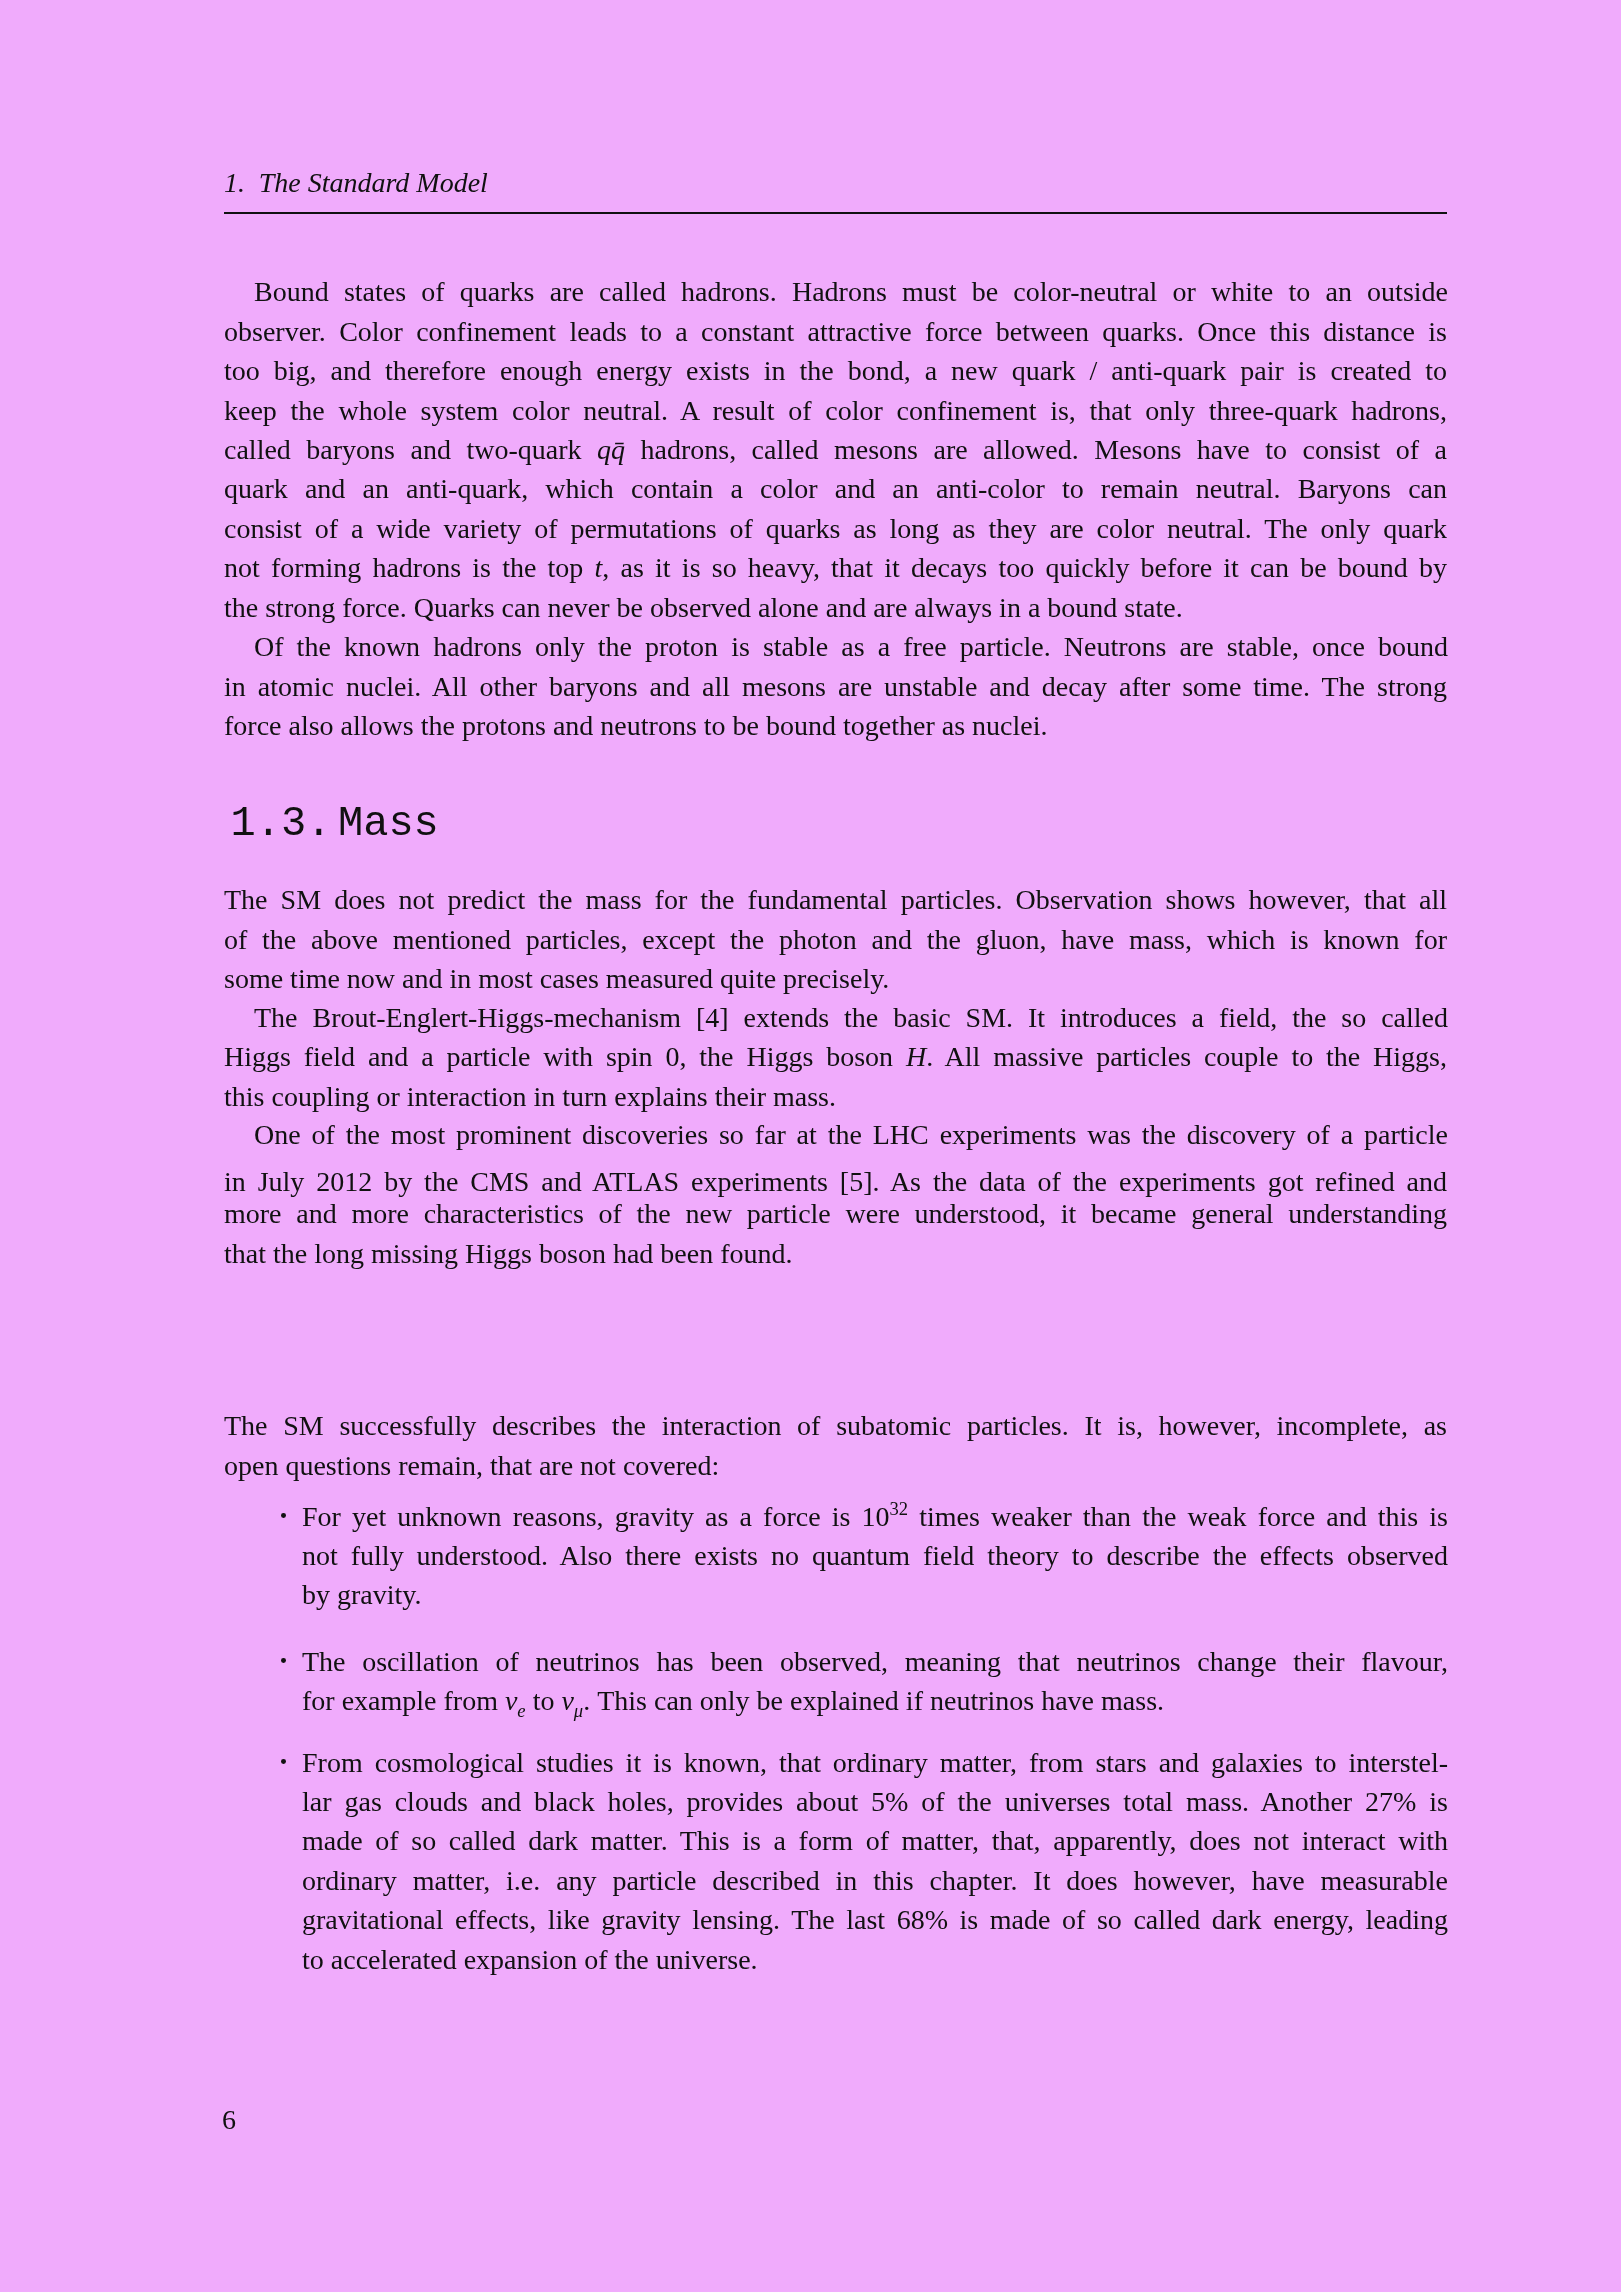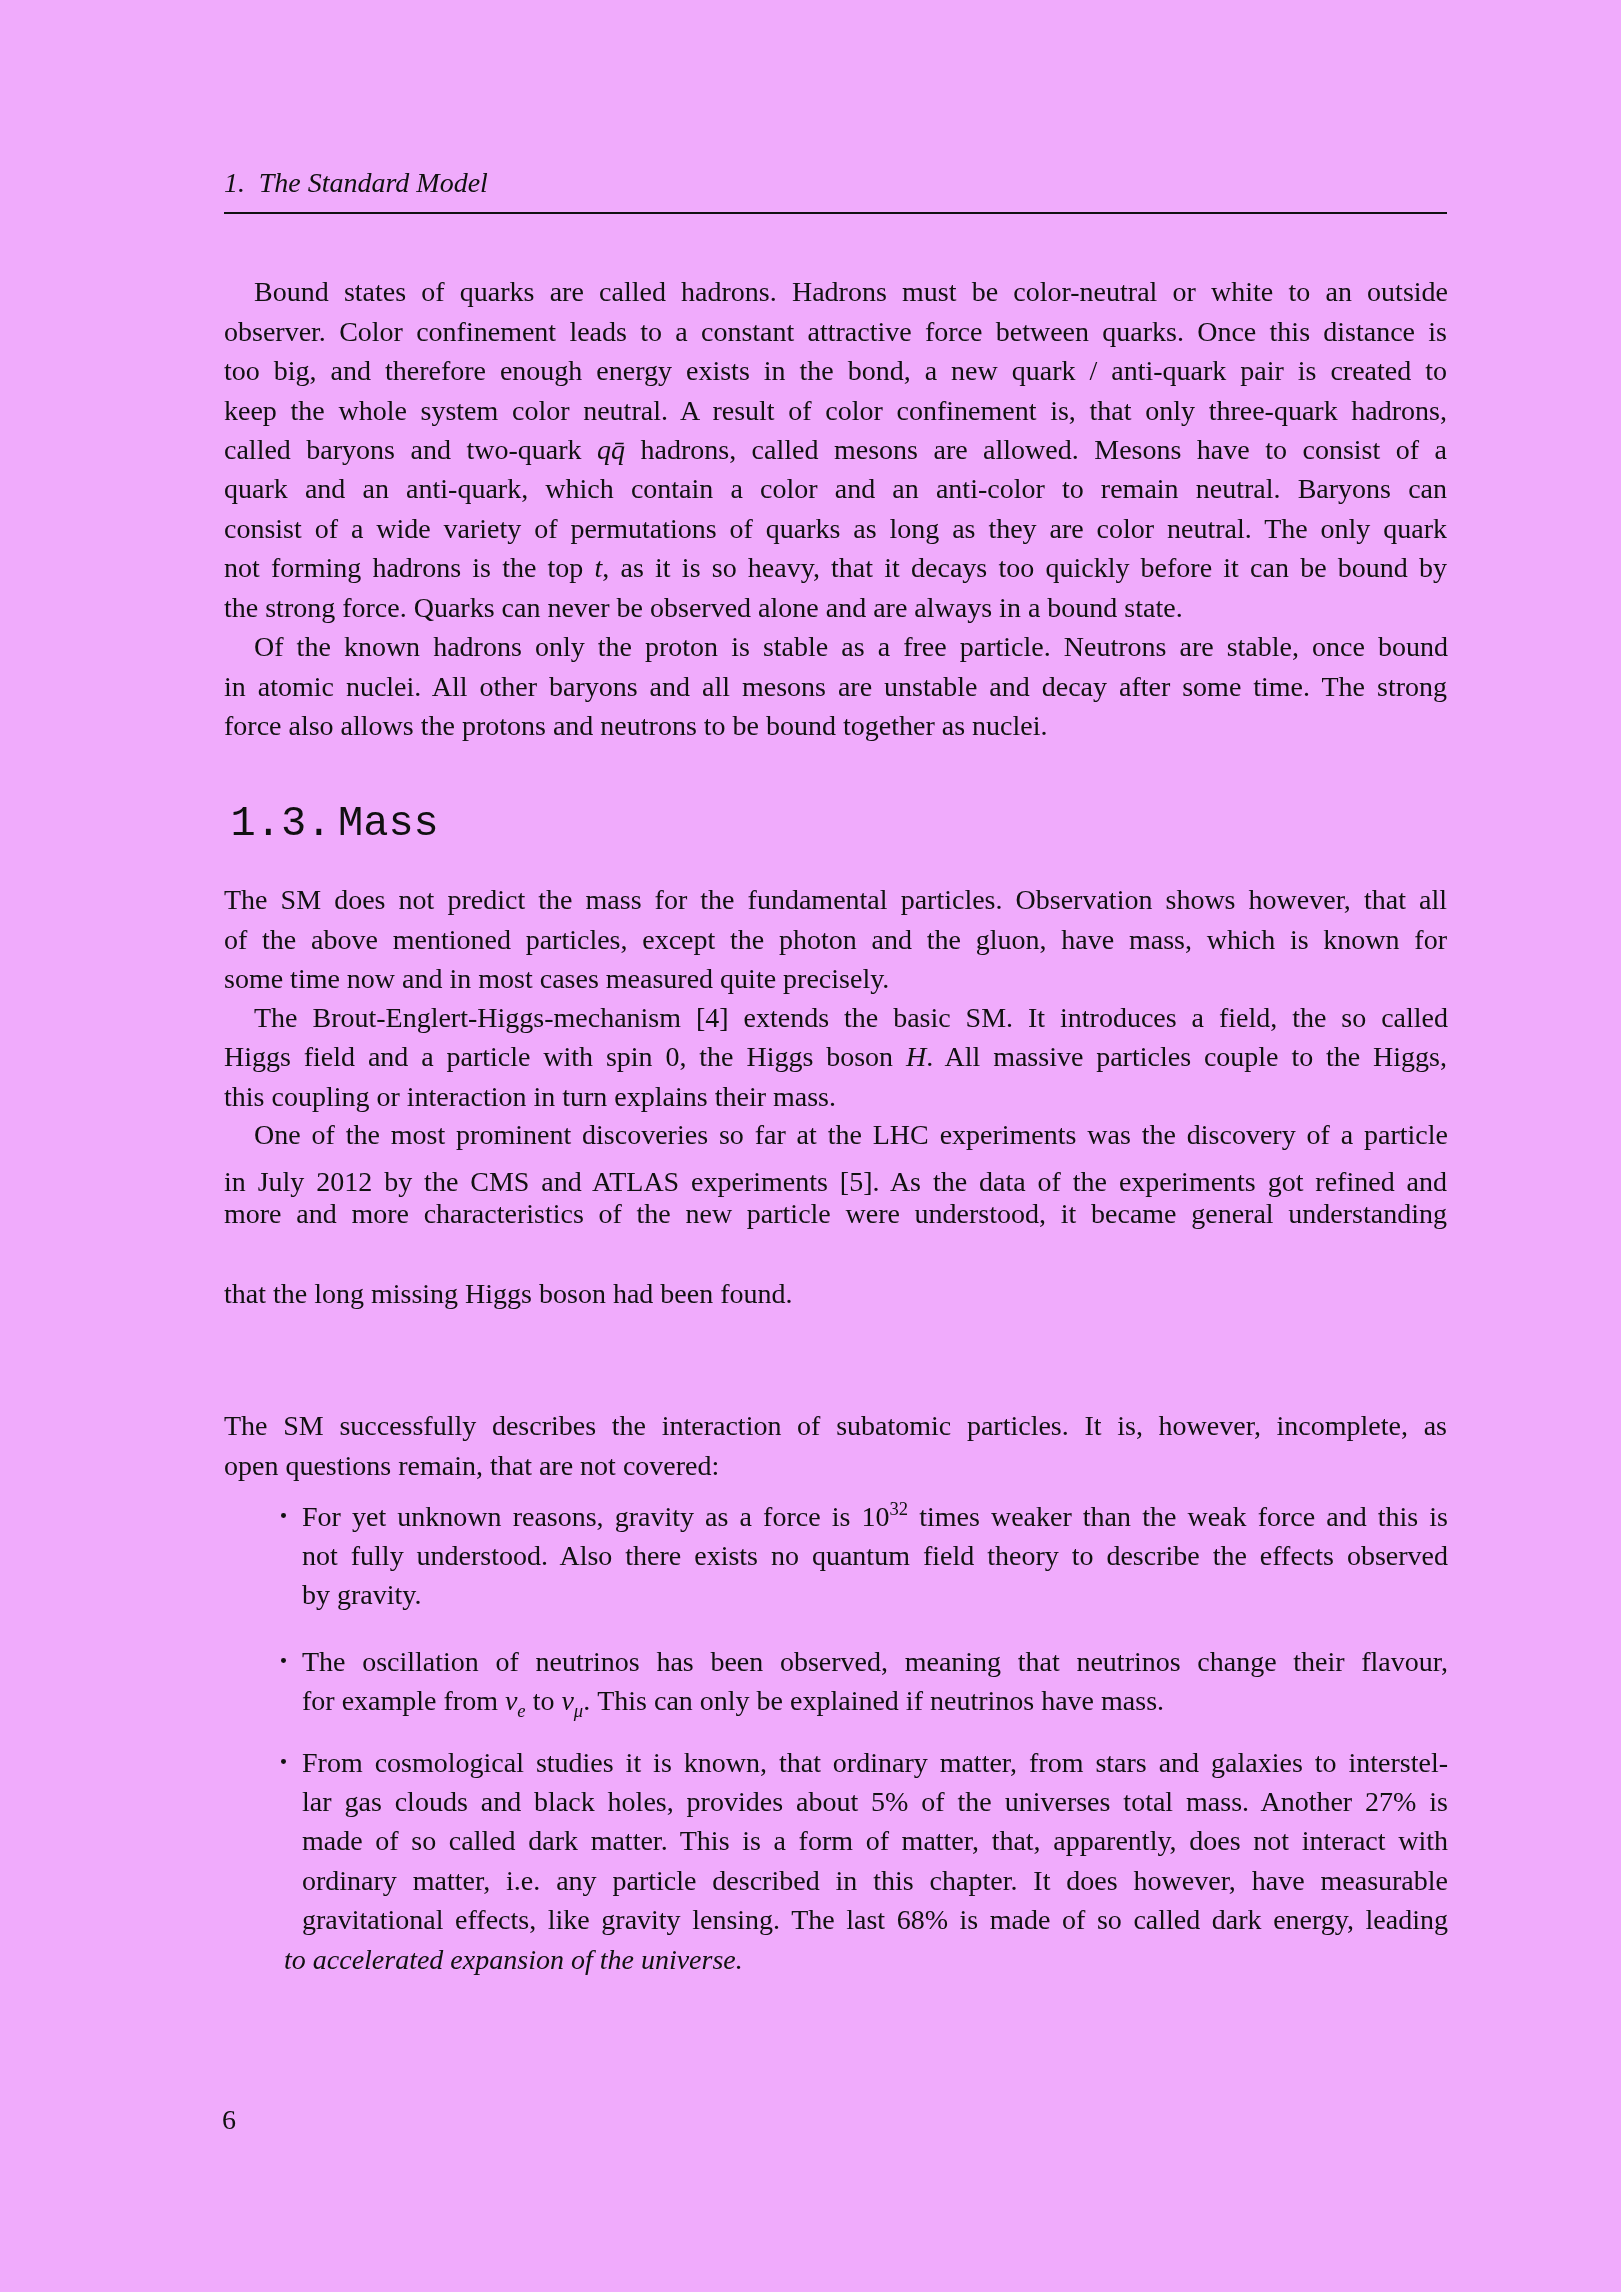--- a/index.html
+++ b/index.html
@@ -73,37 +73,37 @@
       <div class="line last" style="top: 709px; left: 224px; width: 1223px;">force also allows the protons and neutrons to be bound together as nuclei.</div>
       <div class="line" style="top: 883px; left: 224px; width: 1223px;">The SM does not predict the mass for the fundamental particles. Observation shows however, that all</div>
       <div class="line" style="top: 923px; left: 224px; width: 1223px;">of the above mentioned particles, except the photon and the gluon, have mass, which is known for</div>
       <div class="line last" style="top: 962px; left: 224px; width: 1223px;">some time now and in most cases measured quite precisely.</div>
       <div class="line" style="top: 1001px; left: 254px; width: 1194px;">The Brout-Englert-Higgs-mechanism [4] extends the basic SM. It introduces a field, the so called</div>
       <div class="line" style="top: 1040px; left: 224px; width: 1223px;">Higgs field and a particle with spin 0, the Higgs boson <span class="m">H</span>. All massive particles couple to the Higgs,</div>
       <div class="line last" style="top: 1080px; left: 224px; width: 1223px;">this coupling or interaction in turn explains their mass.</div>
       <div class="line" style="top: 1118px; left: 254px; width: 1194px;">One of the most prominent discoveries so far at the LHC experiments was the discovery of a particle</div>
       <div class="line" style="top: 1158px; left: 224px; width: 1223px; margin-top: 7px;">in July 2012 by the CMS and ATLAS experiments [5]. As the data of the experiments got refined and</div>
       <div class="line" style="top: 1197px; left: 224px; width: 1223px;">more and more characteristics of the new particle were understood, it became general understanding</div>
-      <div class="line last" style="top: 1277px; left: 224px; width: 1223px;">that the long missing Higgs boson had been found.</div>
+      <div class="line last" style="top: 1237px; left: 224px; width: 1223px;">that the long missing Higgs boson had been found.</div>
       <div class="line" style="top: 1409px; left: 224px; width: 1223px;">The SM successfully describes the interaction of subatomic particles. It is, however, incomplete, as</div>
       <div class="line last" style="top: 1449px; left: 224px; width: 1223px;">open questions remain, that are not covered:</div>
       <div class="bullet" style="top: 1512px;"></div>
       <div class="line" style="top: 1500px; left: 302px; width: 1146px;">For yet unknown reasons, gravity as a force is 10<sup>32</sup> times weaker than the weak force and this is</div>
       <div class="line" style="top: 1539px; left: 302px; width: 1146px;">not fully understood. Also there exists no quantum field theory to describe the effects observed</div>
       <div class="line last" style="top: 1578px; left: 302px; width: 1146px;">by gravity.</div>
       <div class="bullet" style="top: 1657px;"></div>
       <div class="line" style="top: 1645px; left: 302px; width: 1146px;">The oscillation of neutrinos has been observed, meaning that neutrinos change their flavour,</div>
       <div class="line last" style="top: 1684px; left: 302px; width: 1146px;">for example from <span class="m">ν</span><sub>e</sub> to <span class="m">ν</span><sub>μ</sub>. This can only be explained if neutrinos have mass.</div>
       <div class="bullet" style="top: 1758px;"></div>
       <div class="line" style="top: 1746px; left: 302px; width: 1146px;">From cosmological studies it is known, that ordinary matter, from stars and galaxies to interstel-</div>
       <div class="line" style="top: 1785px; left: 302px; width: 1146px;">lar gas clouds and black holes, provides about 5% of the universes total mass. Another 27% is</div>
       <div class="line" style="top: 1824px; left: 302px; width: 1146px;">made of so called dark matter.  This is a form of matter, that, apparently, does not interact with</div>
       <div class="line" style="top: 1864px; left: 302px; width: 1146px;">ordinary matter, i.e. any particle described in this chapter. It does however, have measurable</div>
       <div class="line" style="top: 1903px; left: 302px; width: 1146px;">gravitational effects, like gravity lensing. The last 68% is made of so called dark energy, leading</div>
-      <div class="line last" style="top: 1943px; left: 284px; width: 1146px; font-style: italic;">to accelerated expansion of the universe.</div>
+      <div class="line last" style="top: 1943px; left: 302px; width: 1146px;">to accelerated expansion of the universe.</div>
     </div>
 
   <div class="sec-head" style="top:800px">
     <span class="secnum">1.3.</span><span>Mass</span>
   </div>
 
 
   <div class="pageno">6</div>
 </div>
 

